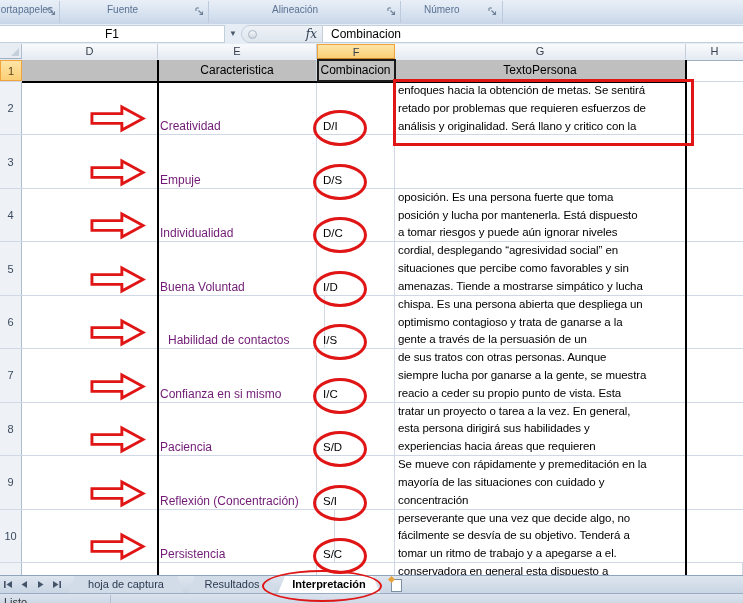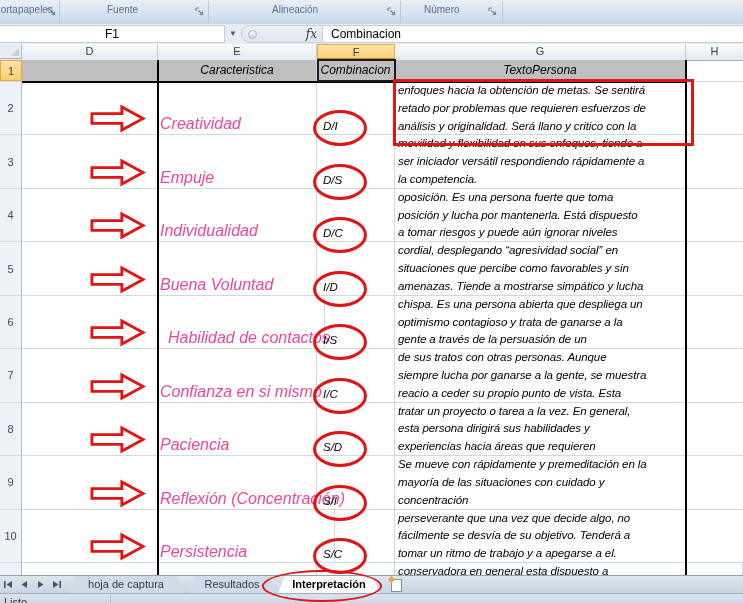--- a/index.html
+++ b/index.html
@@ -43,24 +43,24 @@
           border-bottom:1px solid #ce8327;color:#4a3push;}
   .corner{position:absolute;left:0;top:0;width:22px;height:15px;background:#e8edf4;
           border-right:1px solid #aebdce;border-bottom:1px solid #9fb0c2;box-sizing:border-box;}
   .corner:after{content:"";position:absolute;right:2px;bottom:2px;width:0;height:0;
           border-left:8px solid transparent;border-bottom:8px solid #c5cfdb;}
   .rowband{position:absolute;left:0;width:743px;box-sizing:border-box;border-bottom:1px solid #d0d7e5;}
   .rh{position:absolute;left:0;top:0;bottom:0;width:22px;background:#eef2f7;
       border-right:1px solid #aebdce;box-sizing:border-box;font-size:11px;color:#3c4a5c;
       display:flex;align-items:center;justify-content:center;}
   .rh.sel{background:linear-gradient(#fde5a7,#fbcf76);border:1px solid #efa43e;color:#5b431c;}
-  .cell{position:absolute;top:0;bottom:0;box-sizing:border-box;border-right:1px solid #d0d7e5;font-style:italic;}
+  .cell{position:absolute;top:0;bottom:0;box-sizing:border-box;border-right:1px solid #d0d7e5;}
   .gray{background:#bfbfbf;}
   .hdrtxt{font-size:12px;color:#000;text-align:center;line-height:21px;white-space:nowrap;}
-  .lbl{position:absolute;left:2px;bottom:1px;font-size:16px;color:#ec4899;white-space:nowrap;z-index:2;}
+  .lbl{position:absolute;left:2px;bottom:1px;font-size:12px;color:#701a75;white-space:nowrap;z-index:2;}
   .combo{position:absolute;left:6px;bottom:2px;font-size:11.5px;color:#000;white-space:nowrap;z-index:2;}
   .gline{height:17.8px;line-height:17.8px;font-size:11.5px;color:#000;white-space:nowrap;
          padding-left:3px;letter-spacing:-0.1px;}
   .thickv{position:absolute;width:2px;background:#000;z-index:3;}
   .thickh{position:absolute;height:2px;background:#000;z-index:3;}
   .selbox{position:absolute;border:2px solid #1a1a1a;box-sizing:border-box;z-index:4;background:transparent;}
 
   
   .oval{position:absolute;border:3px solid #e01515;border-radius:50%;z-index:6;}
   .redbox{position:absolute;border:3px solid #e01515;z-index:6;}
@@ -164,25 +164,20 @@
           <div class="cell" style="left: 686px; width: 57px; border-right: none;"></div>
         </div>
         <div class="rowband" style="top: 91.45px; height: 53.45px;">
           <div class="rh">3</div>
           <div class="cell" style="left: 22px; width: 136px;"></div>
           <div class="cell" style="left: 158px; width: 159px;">
             <span class="lbl">Empuje</span>
           </div>
           <div class="cell" style="left: 317px; width: 78px;">
             <span class="combo">D/S</span>
-          </div>
-          <div class="cell" style="left: 395px; width: 291px; overflow: hidden;">
-            <div class="gline">movilidad y flexibilidad en sus enfoques, tiende a</div>
-            <div class="gline">ser iniciador versátil respondiendo rápidamente a</div>
-            <div class="gline">la competencia.</div>
           </div>
           <div class="cell" style="left: 686px; width: 57px; border-right: none;"></div>
         </div>
         <div class="rowband" style="top: 144.9px; height: 53.45px;">
           <div class="rh">4</div>
           <div class="cell" style="left: 22px; width: 136px;"></div>
           <div class="cell" style="left: 158px; width: 159px;">
             <span class="lbl">Individualidad</span>
           </div>
           <div class="cell" style="left: 317px; width: 78px;">

